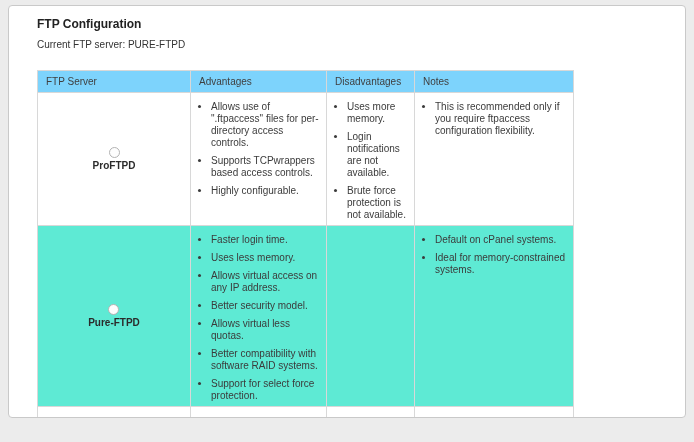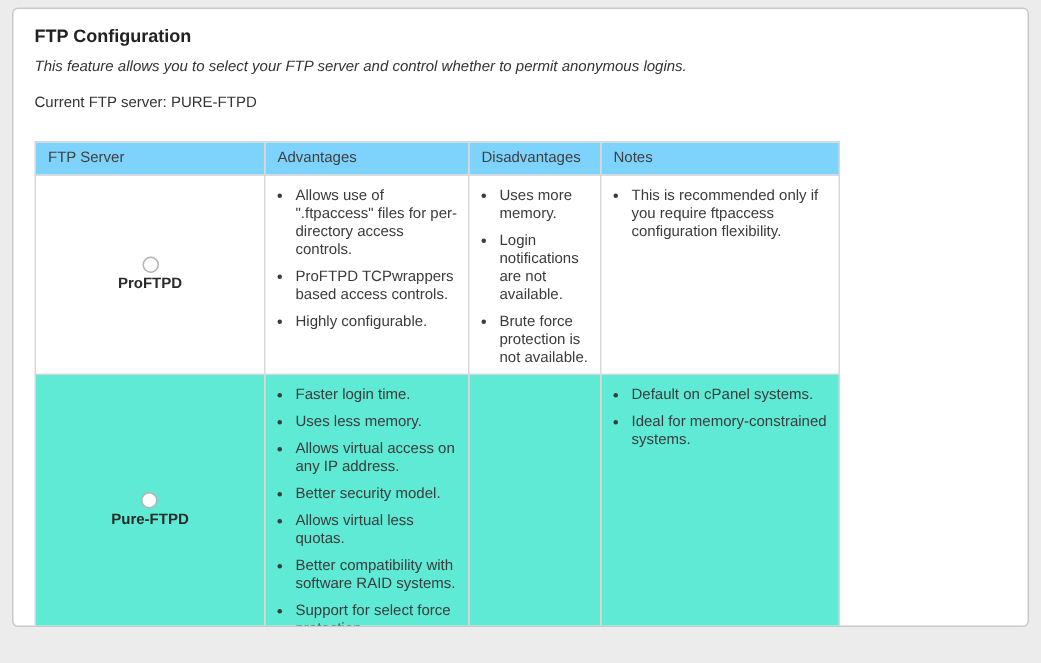--- a/index.html
+++ b/index.html
@@ -10,21 +10,21 @@
     background: #ececec;
     font-family: "Liberation Sans", "DejaVu Sans", sans-serif;
     color: #3b3b3b;
     -webkit-font-smoothing: antialiased;
   }
   .panel {
     margin: 5px 8px 0 8px;
     background: #ffffff;
     border: 1px solid #c9c9c9;
     border-radius: 4px;
-    padding: 11px 10px 3px 14px;
+    padding: 11px 10px 3px 28px;
     height: 413px;
     box-sizing: border-box;
     overflow: hidden;
   }
   .page-title {
     font-size: 12px;
     font-weight: bold;
     color: #222222;
     margin: 0 0 8px 0;
   }
@@ -100,21 +100,20 @@
     margin: 0 0 6px 0;
     color: #3b3b3b;
   }
   ul.bullets li:last-child { margin-bottom: 0; }
 </style>
 </head>
 <body>
 
 <div class="panel">
   <h1 class="page-title">FTP Configuration</h1>
-  <p class="page-desc">This feature allows you to select your FTP server and control whether to permit anonymous logins.</p>
   <p class="current-line"><span>Current FTP server:</span> <span>PURE-FTPD</span></p>
 
   <table class="ftp-table">
     <colgroup>
       <col class="col-server">
         <col class="col-adv">
         <col class="col-dis">
         <col class="col-notes">
     </colgroup>
     <thead>
@@ -129,21 +128,21 @@
       <tr style="height:119px;">
         <td class="server-cell">
           <span class="server-inner">
             <span class="radio"></span>
             <span class="server-label">ProFTPD</span>
           </span>
         </td>
         <td class="list-cell">
           <ul class="bullets">
               <li>Allows use of ".ftpaccess" files for per-directory access controls.</li>
-              <li>ProFTPD TCPwrappers based access controls.</li>
+              <li>Supports TCPwrappers based access controls.</li>
               <li>Highly configurable.</li>
             </ul>
         </td>
         <td class="list-cell">
           <ul class="bullets">
               <li>Uses more memory.</li>
               <li>Login notifications are not available.</li>
               <li>Brute force protection is not available.</li>
             </ul>
         </td>

